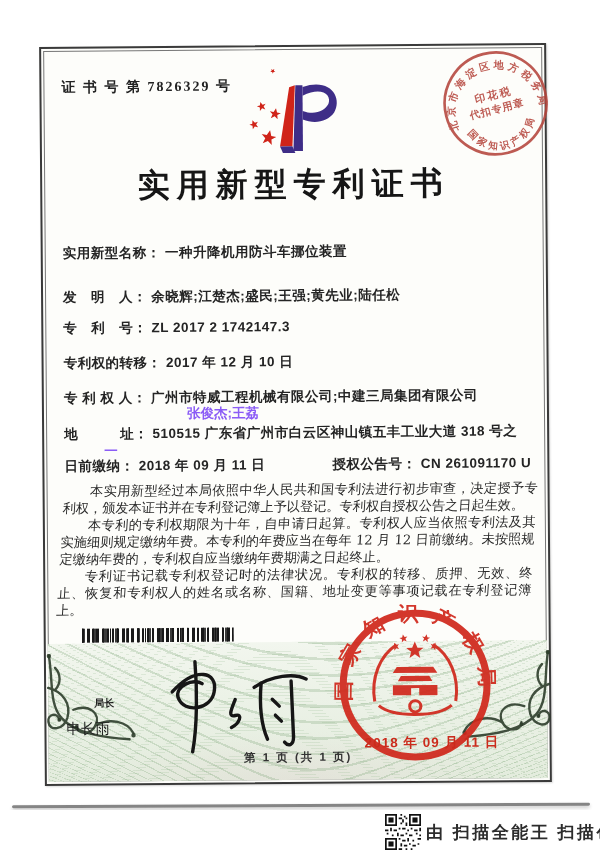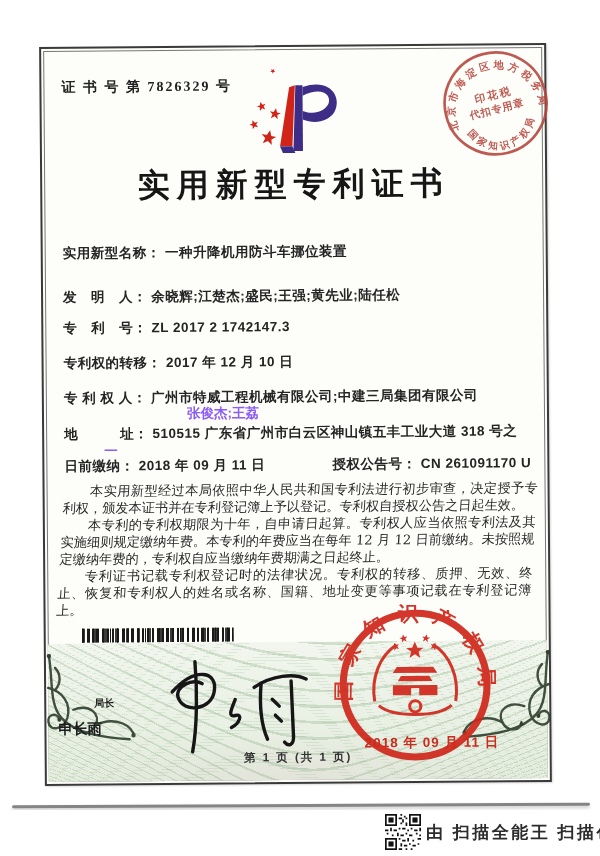--- a/index.html
+++ b/index.html
@@ -38,21 +38,21 @@
   .paras{position:absolute;left:15px;top:434px;width:474px;
          font-family:"DejaVu Serif","Liberation Serif",serif;
          font-size:13.2px;line-height:17px;color:#2a2a2a;transform:skewX(-4deg);}
   .paras p{margin:0;text-indent:2em;text-align:justify;}
   .barcode{position:absolute;left:36px;top:580px;width:152px;height:14px;
            background:
              repeating-linear-gradient(90deg,#191919 0 2px,rgba(0,0,0,0) 2px 5px),
              repeating-linear-gradient(90deg,#191919 0 1px,rgba(0,0,0,0) 1px 7px),
              repeating-linear-gradient(90deg,rgba(25,25,25,.85) 0 3px,rgba(0,0,0,0) 3px 11px);}
   .director-title{position:absolute;left:20px;top:648px;font-size:10px;font-weight:700;margin-left:28px;}
-  .director-name{position:absolute;left:12px;top:671px;font-size:14.5px;font-weight:700;}
+  .director-name{position:absolute;left:20px;top:671px;font-size:14.5px;font-weight:400;}
   .signature{position:absolute;left:96px;top:600px;}
   .seal{position:absolute;left:288px;top:558px;width:162px;height:162px;}
   .seal-date{position:absolute;left:318px;top:688px;font-size:13.5px;font-weight:700;
              color:#cb2b1c;letter-spacing:1px;white-space:nowrap;}
   .page-footer{position:absolute;left:0;top:703px;width:100%;text-align:center;
                font-size:11.5px;font-weight:700;letter-spacing:2px;color:#333;}
   
   .page-edge{position:absolute;left:12px;top:804px;width:578px;height:2.5px;background:#707070;
              transform:rotate(-0.25deg);box-shadow:0 2px 4px rgba(0,0,0,.28);opacity:.85;border-radius:2px;}
   

